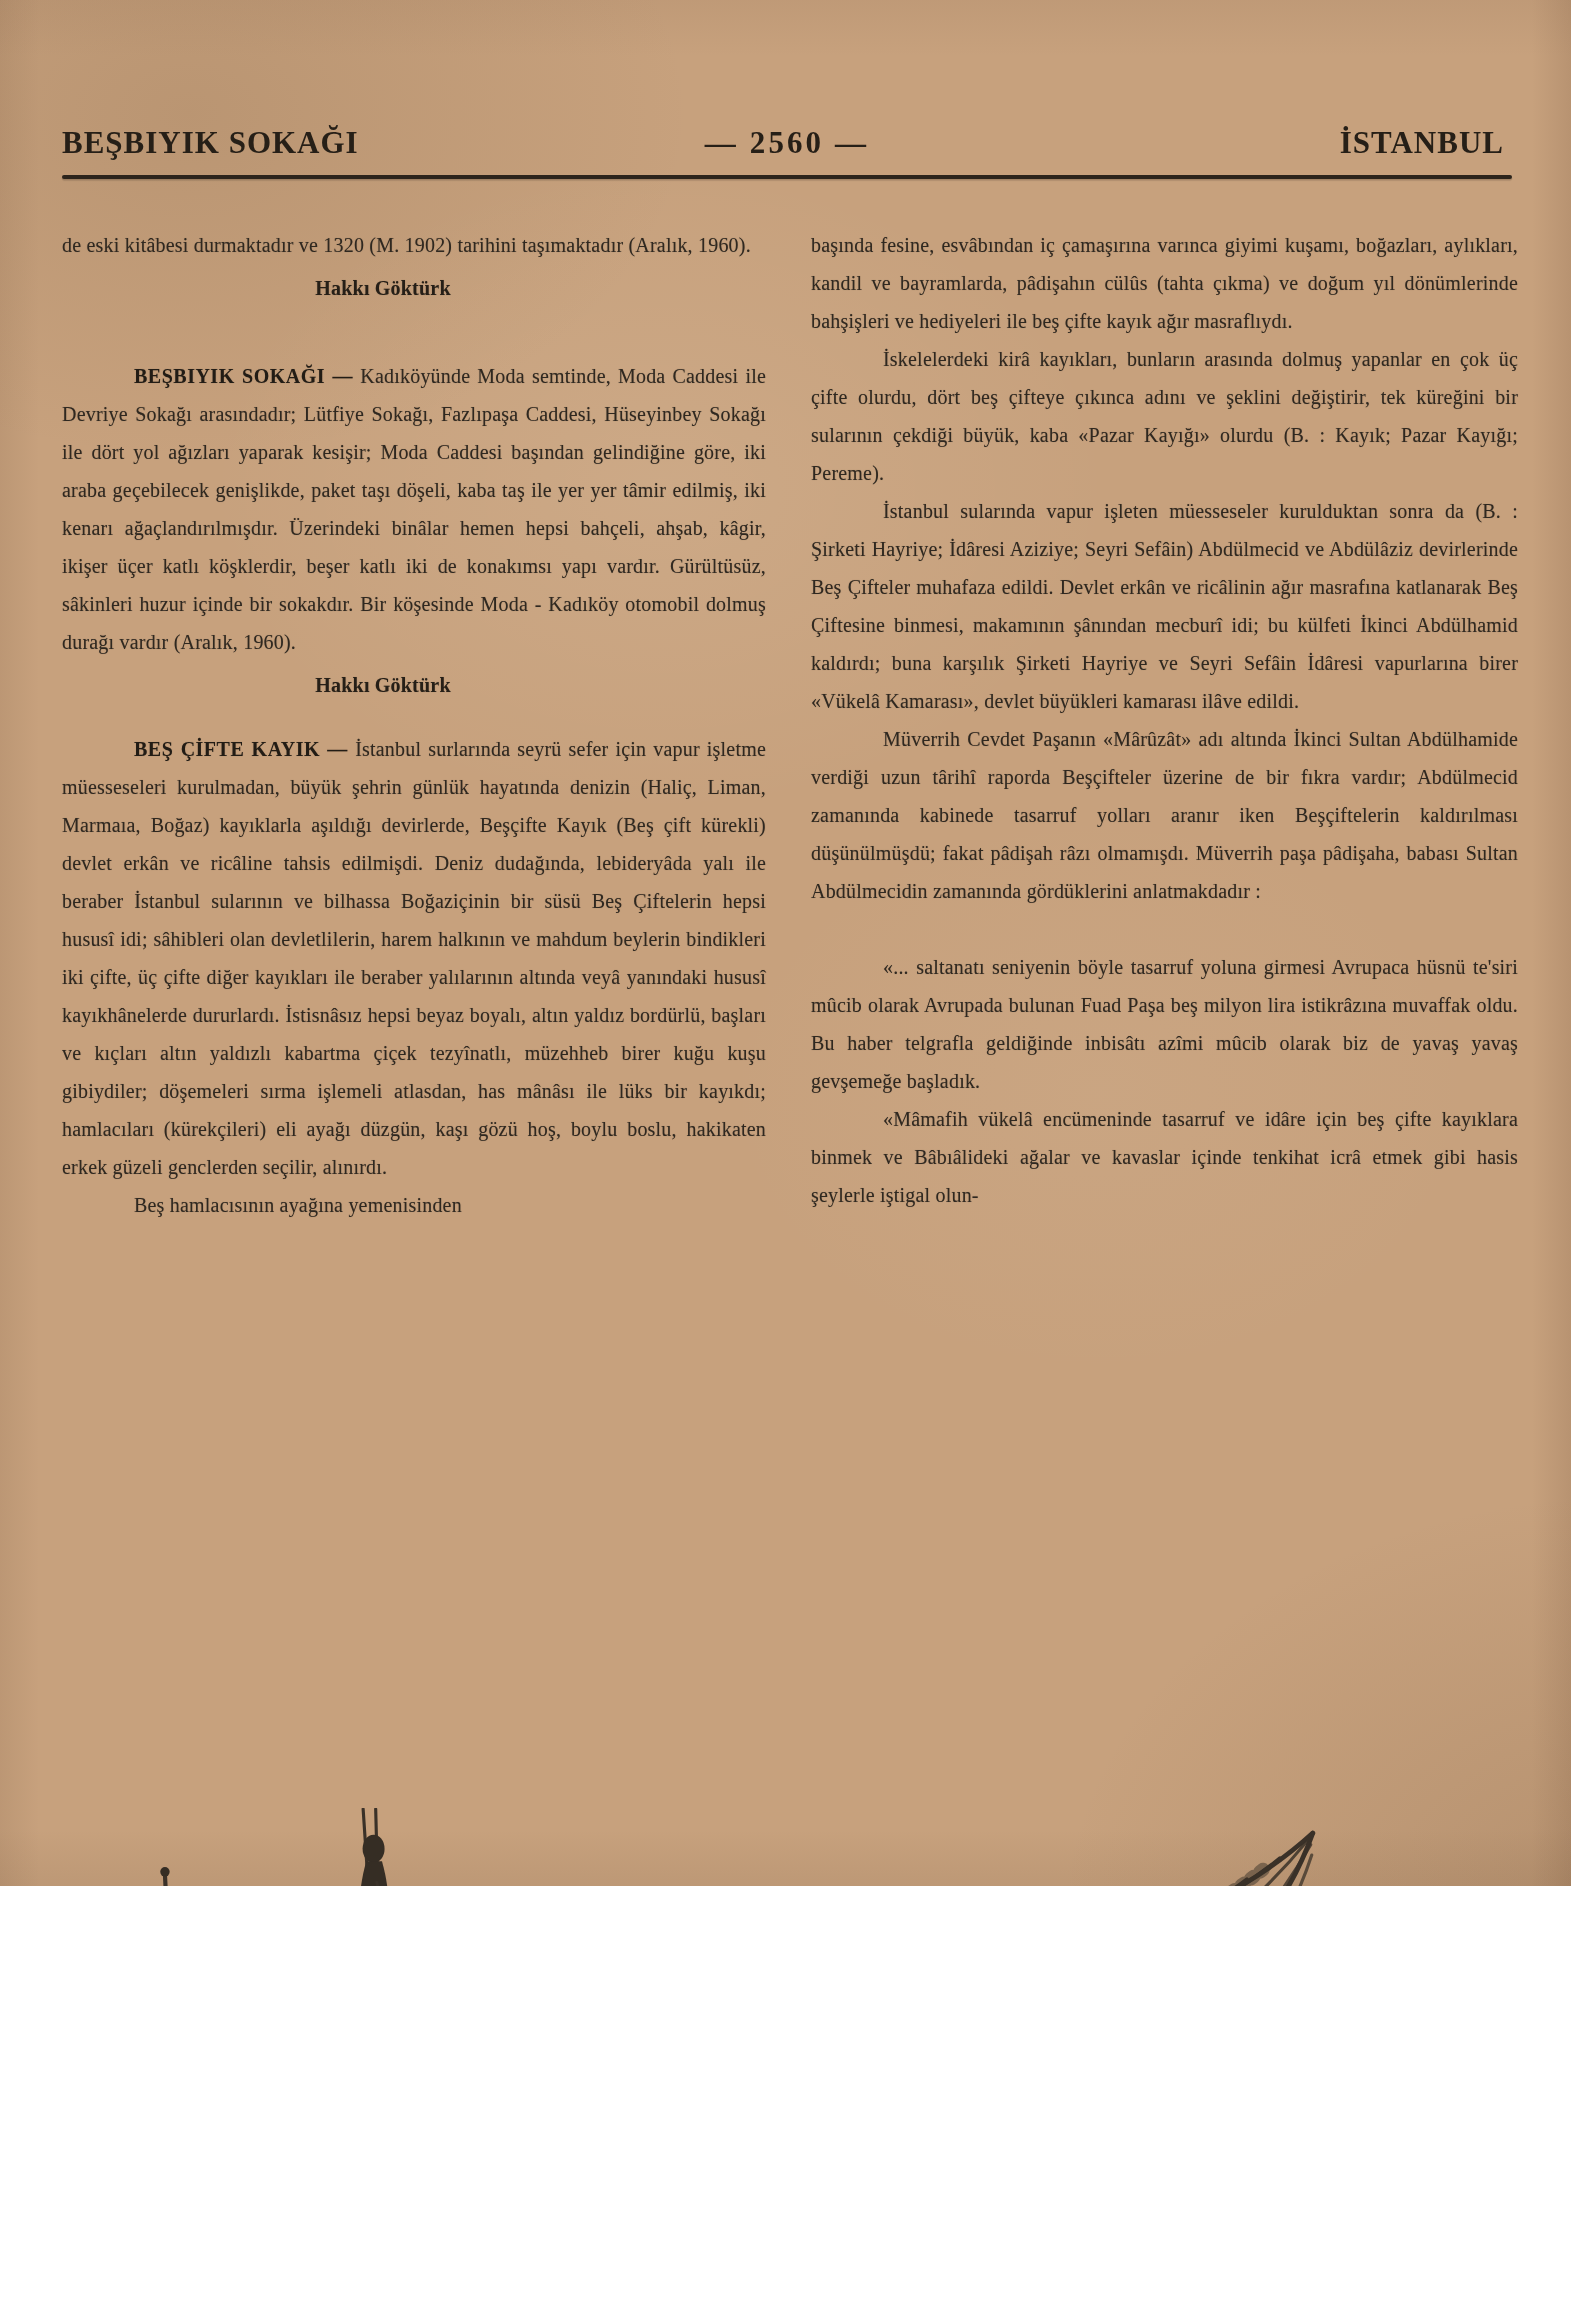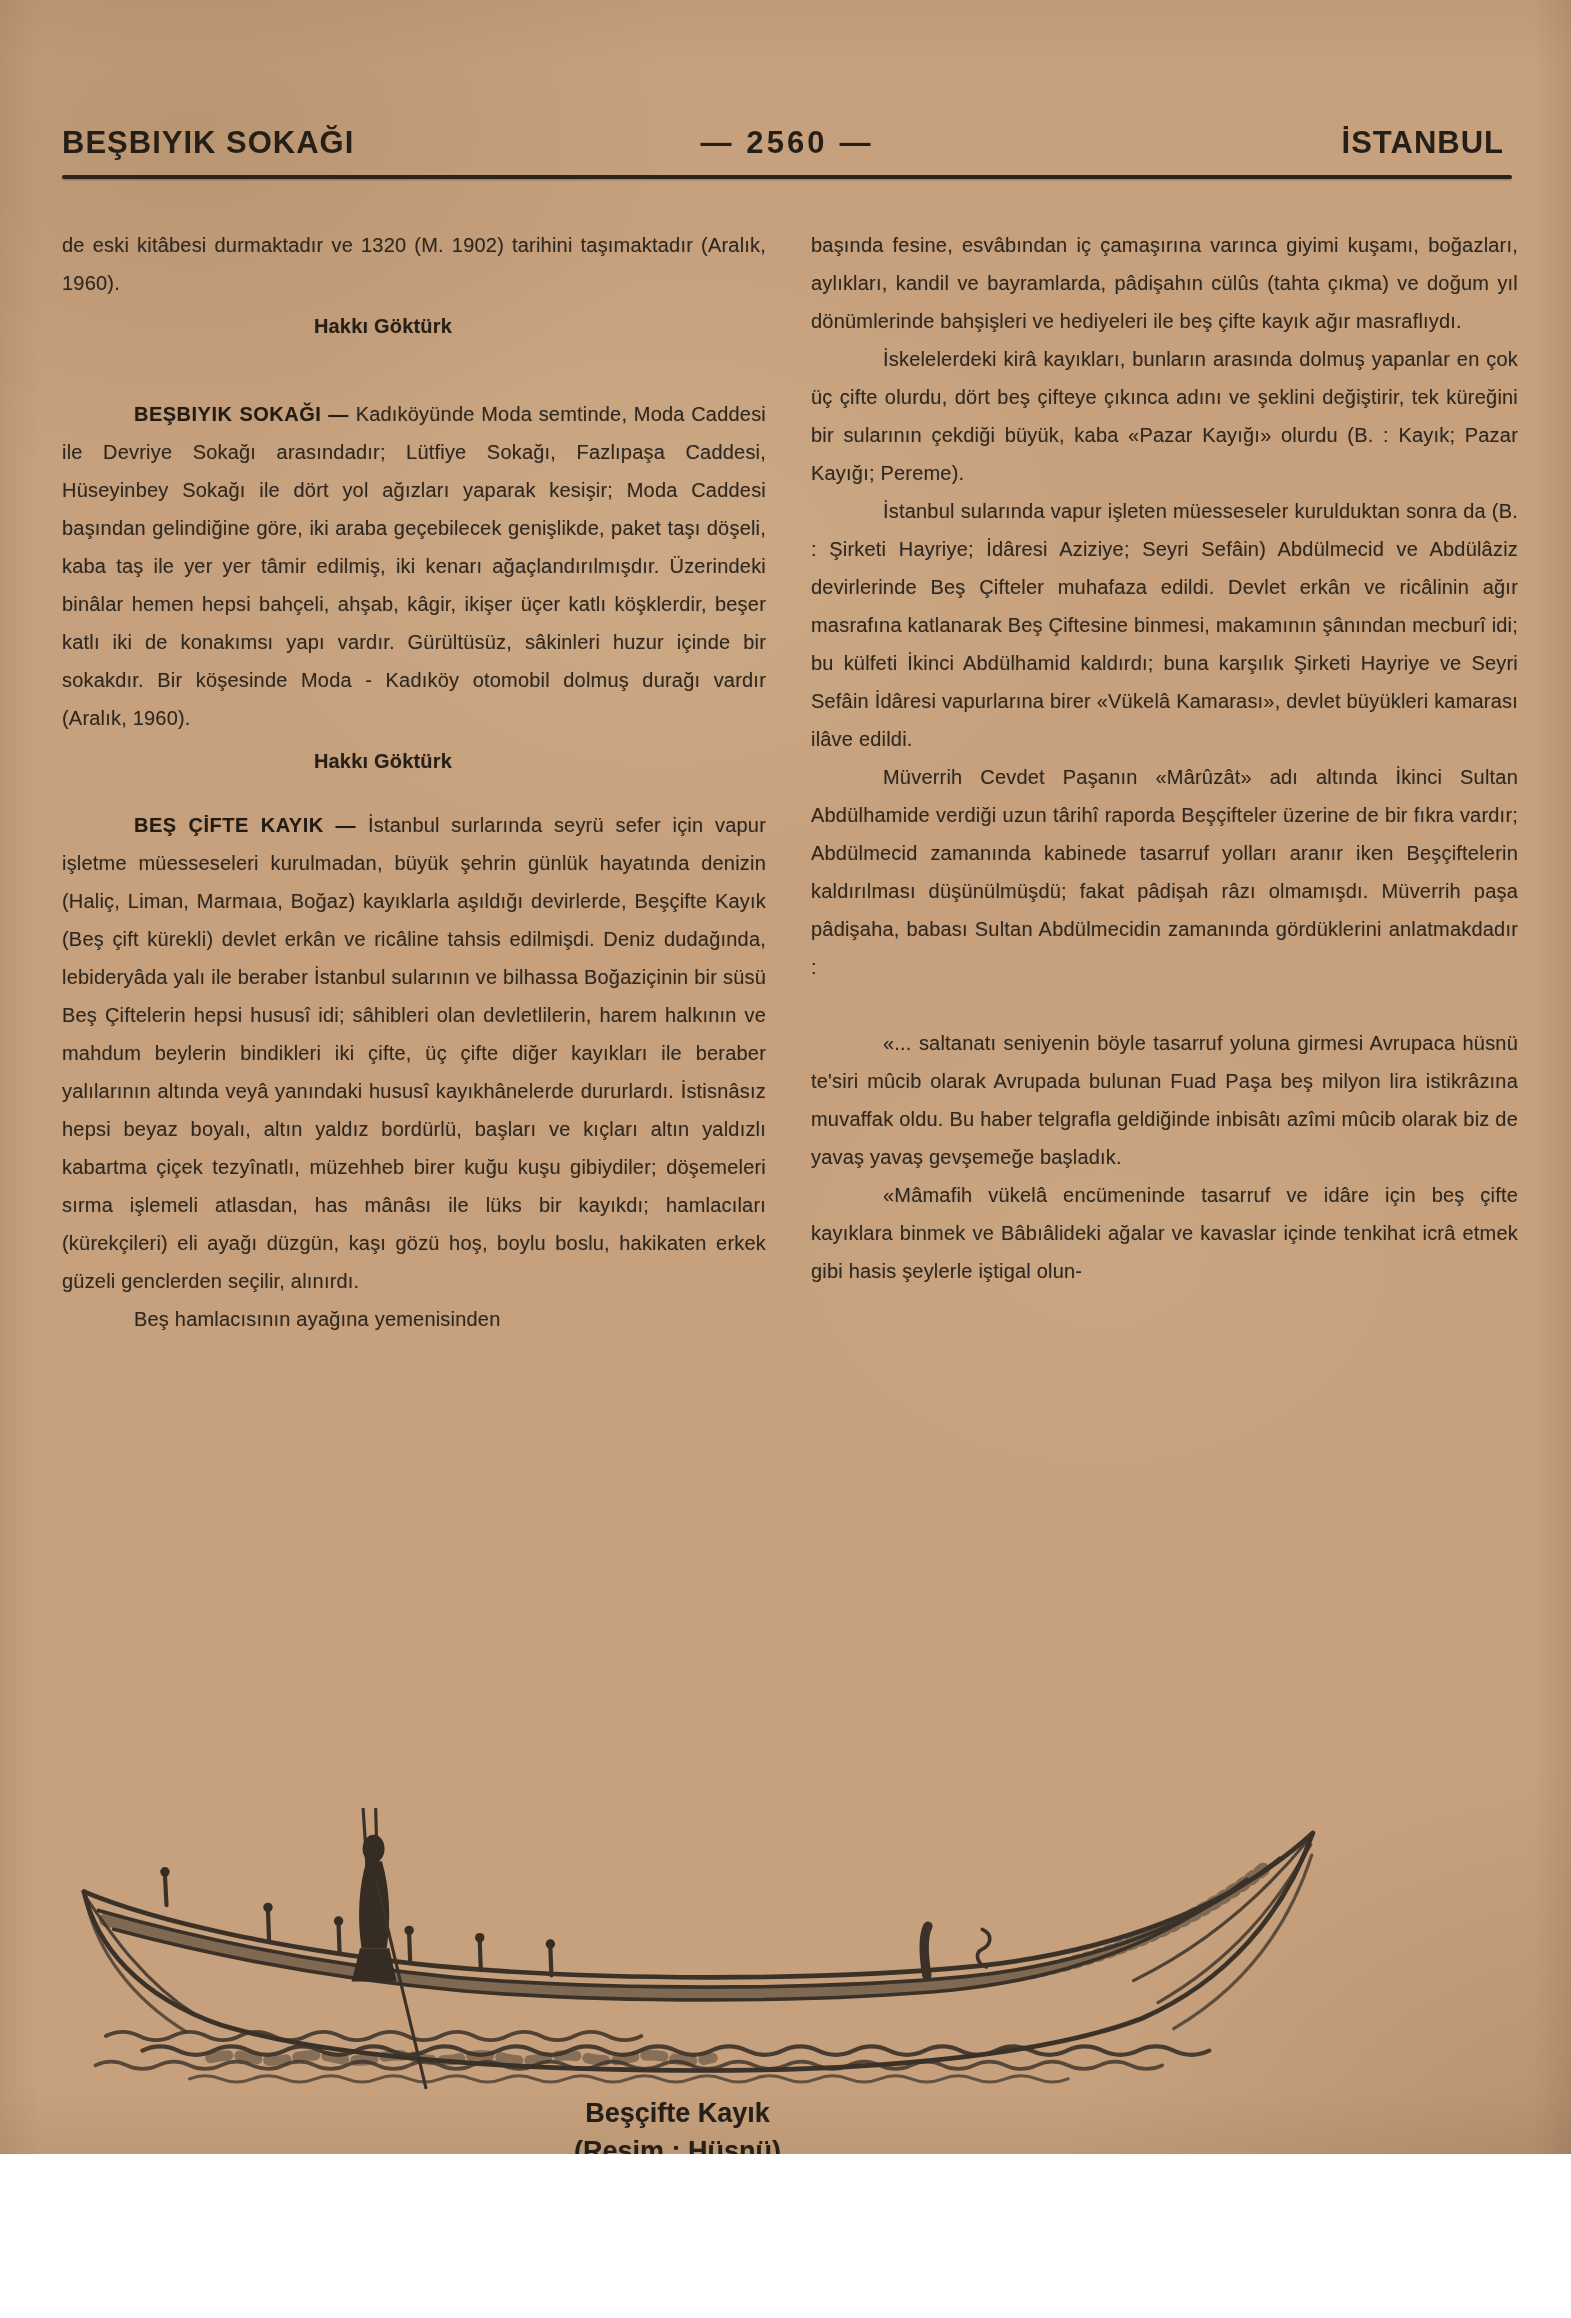--- a/index.html
+++ b/index.html
@@ -1,28 +1,28 @@
 <!DOCTYPE html>
 <html lang="tr" style="font-size:8.4px"><head>
 <meta charset="utf-8">
 <style>
   html,body{margin:0;padding:0;}
   .page{
     position:relative;
-    width:1571px;height:2154px;
+    width:1571px;height:1886px;
     background-color:#c7a17d;
     background-image:
       radial-gradient(733px 524px at 42% 26%, rgba(255,240,218,.10), transparent 62%),
       radial-gradient(628px 471px at 70% 58%, rgba(234,214,188,.08), transparent 60%),
       radial-gradient(838px 576px at 12% 6%, rgba(118,88,58,.16), transparent 60%),
       radial-gradient(1047px 786px at 104% 102%, rgba(108,78,52,.20), transparent 55%),
       radial-gradient(84px 58px at 37px 2242px, rgba(70,100,170,.22), transparent 70%),
       linear-gradient(to right, rgba(90,60,40,.10), transparent 2.5%, transparent 97.5%, rgba(90,60,40,.14)),
       linear-gradient(to bottom, rgba(90,60,40,.07), transparent 3%, transparent 97%, rgba(70,48,30,.08));
-    font-family:Liberation Sans, sans-serif;
+    font-family:Liberation Serif, serif;
     color:#2f2820;
     overflow:hidden;
   }
   .pagehead{
     position:absolute;left:62px;right:59px;top:125px;height:42px;
     font-weight:bold;font-size:31px;letter-spacing:1px;color:#261f17;
   }
   .pagehead .lt{position:absolute;left:0;top:0;}
   .pagehead .ct{position:absolute;left:50%;top:0;transform:translateX(-50%);letter-spacing:3.1px;}
   .pagehead .rt{position:absolute;right:8px;top:0;}

